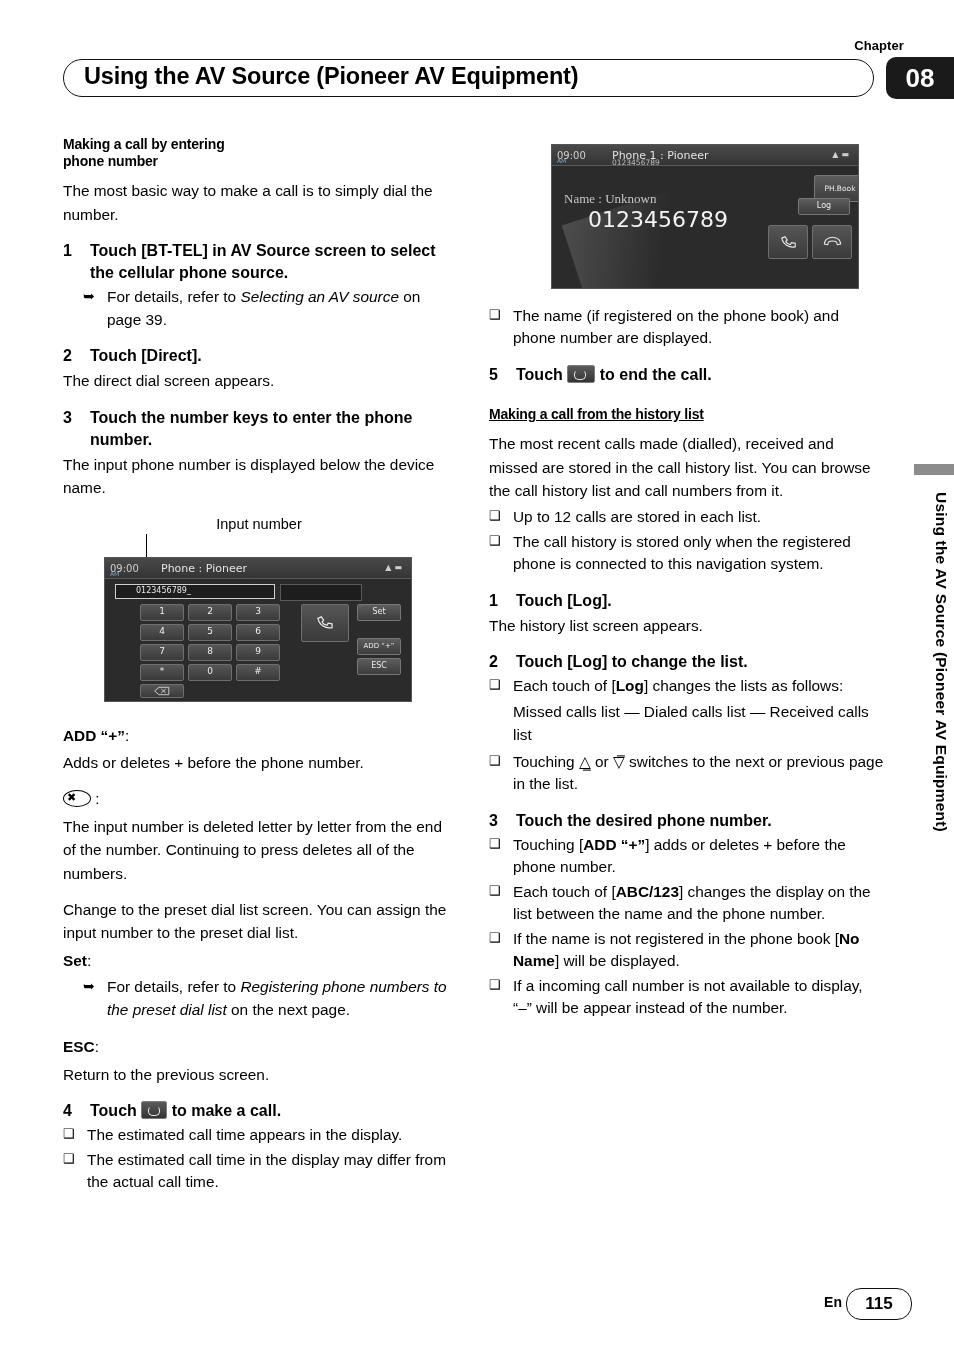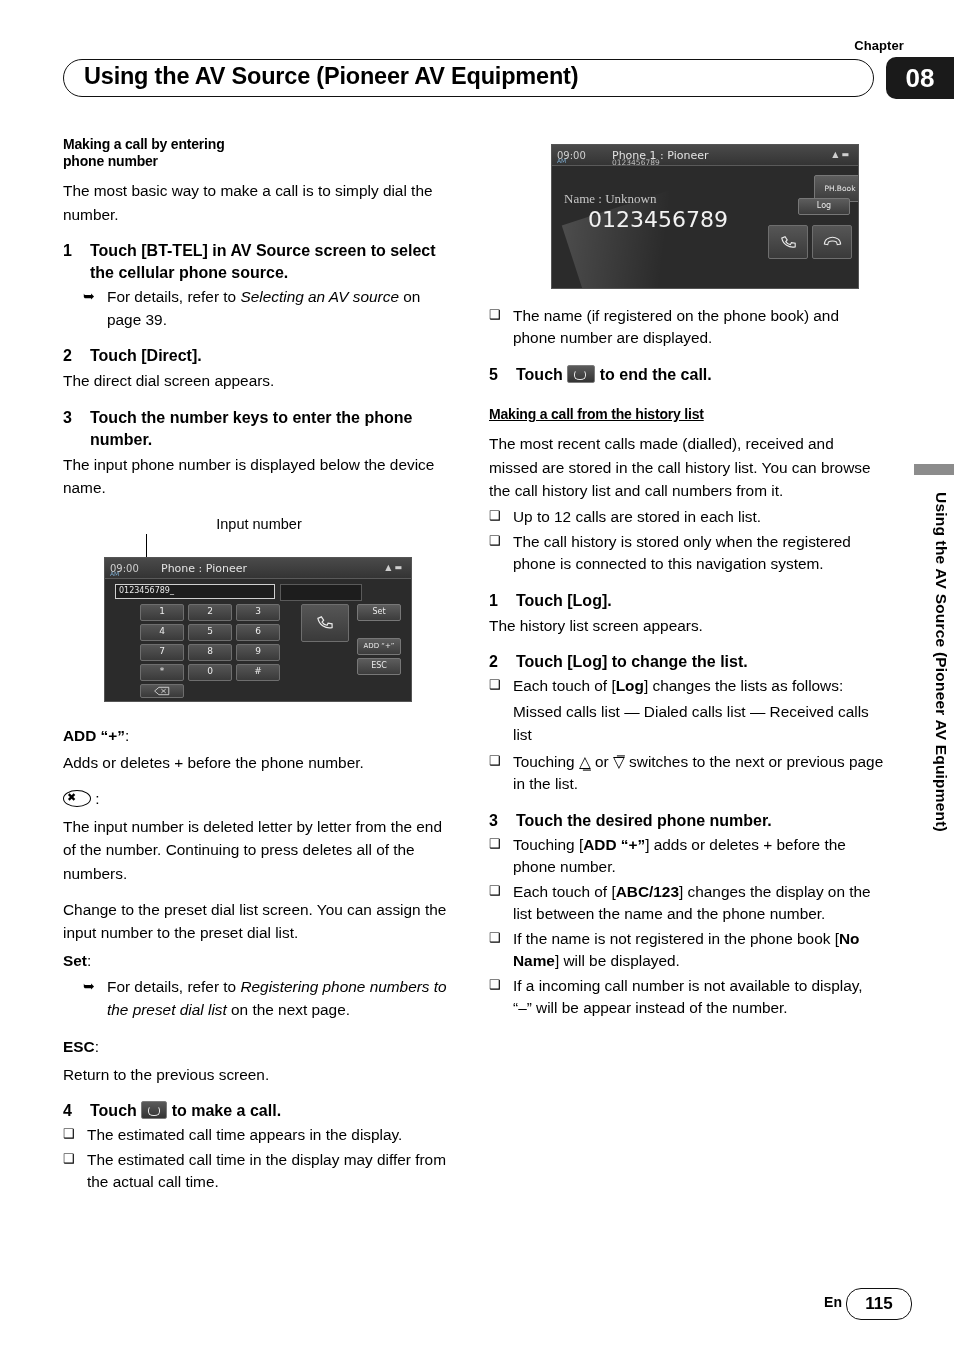--- a/index.html
+++ b/index.html
@@ -213,21 +213,21 @@
     box-sizing: border-box;
   }
   .dev-input {
     position: absolute;
     background: #1d1d1d;
     border: 1px solid #cfcfcf;
     color: #e8e8e8;
     font-size: 8px;
     display: flex;
     align-items: center;
-    padding-left: 3px;
+    padding-left: 20px;
     box-sizing: border-box;
   }
   .dev-bigNum {
     position: absolute;
     font-size: 22px;
     color: #f2f2f2;
     font-family: "DejaVu Sans", sans-serif;
   }
   .dev-label {
     position: absolute;

